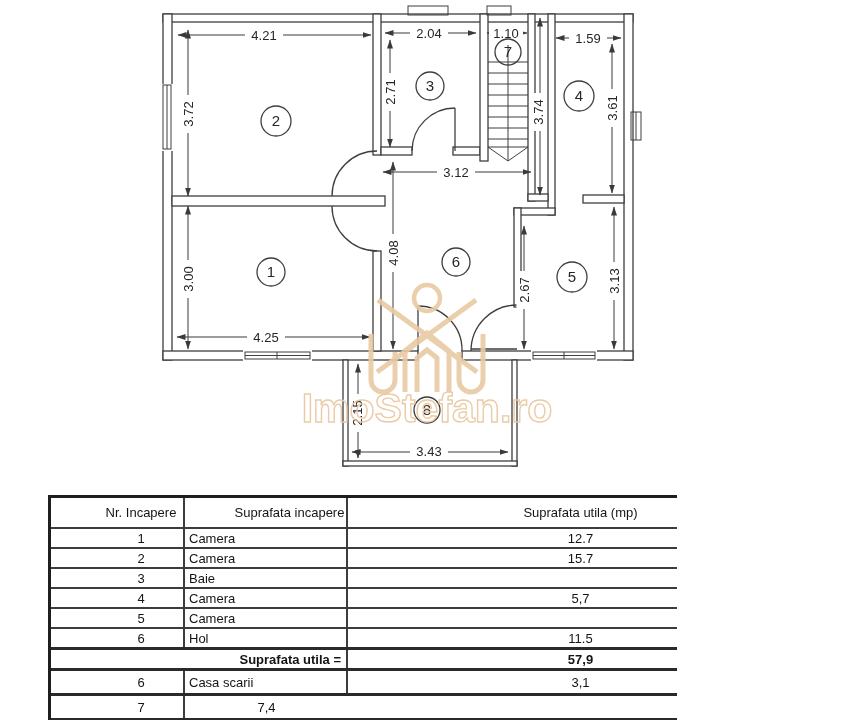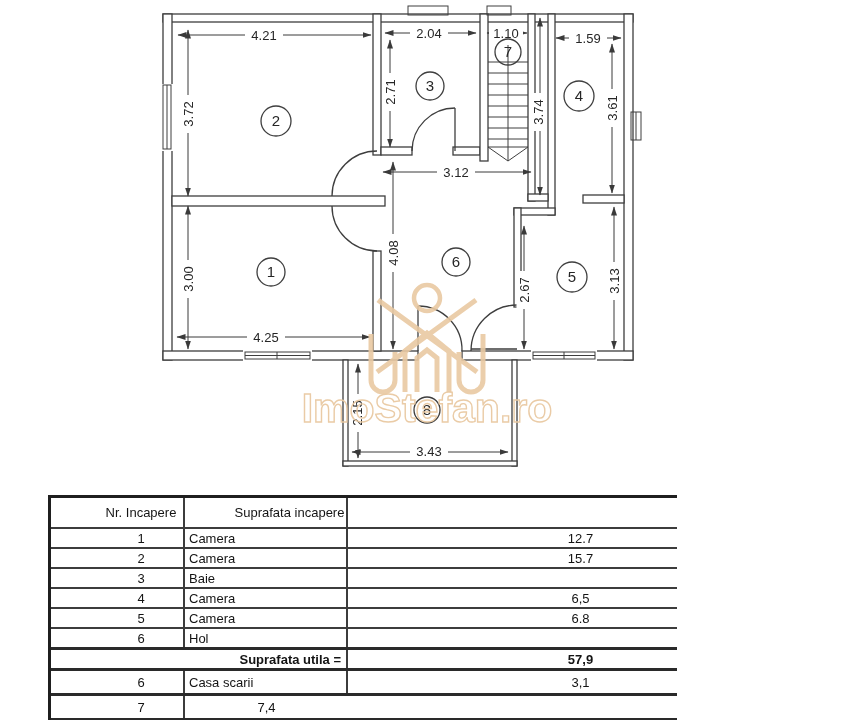--- a/index.html
+++ b/index.html
@@ -281,49 +281,50 @@
     <path d="M405,392 L405,351 L427,333 L449,351 L449,392"></path>
     <path d="M417,392 L417,358 L427,350 L437,358 L437,392"></path>
   </g>
   <text x="427" y="422" text-anchor="middle" font-size="41" font-weight="bold" fill="none" stroke="#e9c9a2" stroke-width="1.4" opacity="0.95">ImoStefan.ro</text>
 </svg>
 
 <div class="tbl">
   <div class="row thead first">
     <div class="cell c1">Nr. Incapere</div>
     <div class="cell c2">Suprafata incapere</div>
+    <div class="cell">Suprafata utila (mp)</div>
   </div>
 
   <div class="row r">
     <div class="cell c1">1</div>
     <div class="cell c2 name-cell">Camera</div>
     <div class="cell">12.7</div>
   </div>
   <div class="row r">
     <div class="cell c1">2</div>
     <div class="cell c2 name-cell">Camera</div>
     <div class="cell">15.7</div>
   </div>
   <div class="row r">
     <div class="cell c1">3</div>
     <div class="cell c2 name-cell">Baie</div>
   </div>
   <div class="row r">
     <div class="cell c1">4</div>
     <div class="cell c2 name-cell">Camera</div>
-    <div class="cell">6,5</div>
+    <div class="cell">5,7</div>
   </div>
   <div class="row r">
     <div class="cell c1">5</div>
     <div class="cell c2 name-cell">Camera</div>
-    <div class="cell">6.8</div>
   </div>
   <div class="row r">
     <div class="cell c1">6</div>
     <div class="cell c2 name-cell">Hol</div>
+    <div class="cell">11.5</div>
   </div>
 
   <div class="row r strong">
     <div class="cell merged">Suprafata utila =</div>
     <div class="cell bold">57,9</div>
   </div>
 
   <div class="row tall strong">
     <div class="cell c1">6</div>
     <div class="cell c2 name-cell">Casa scarii</div>

